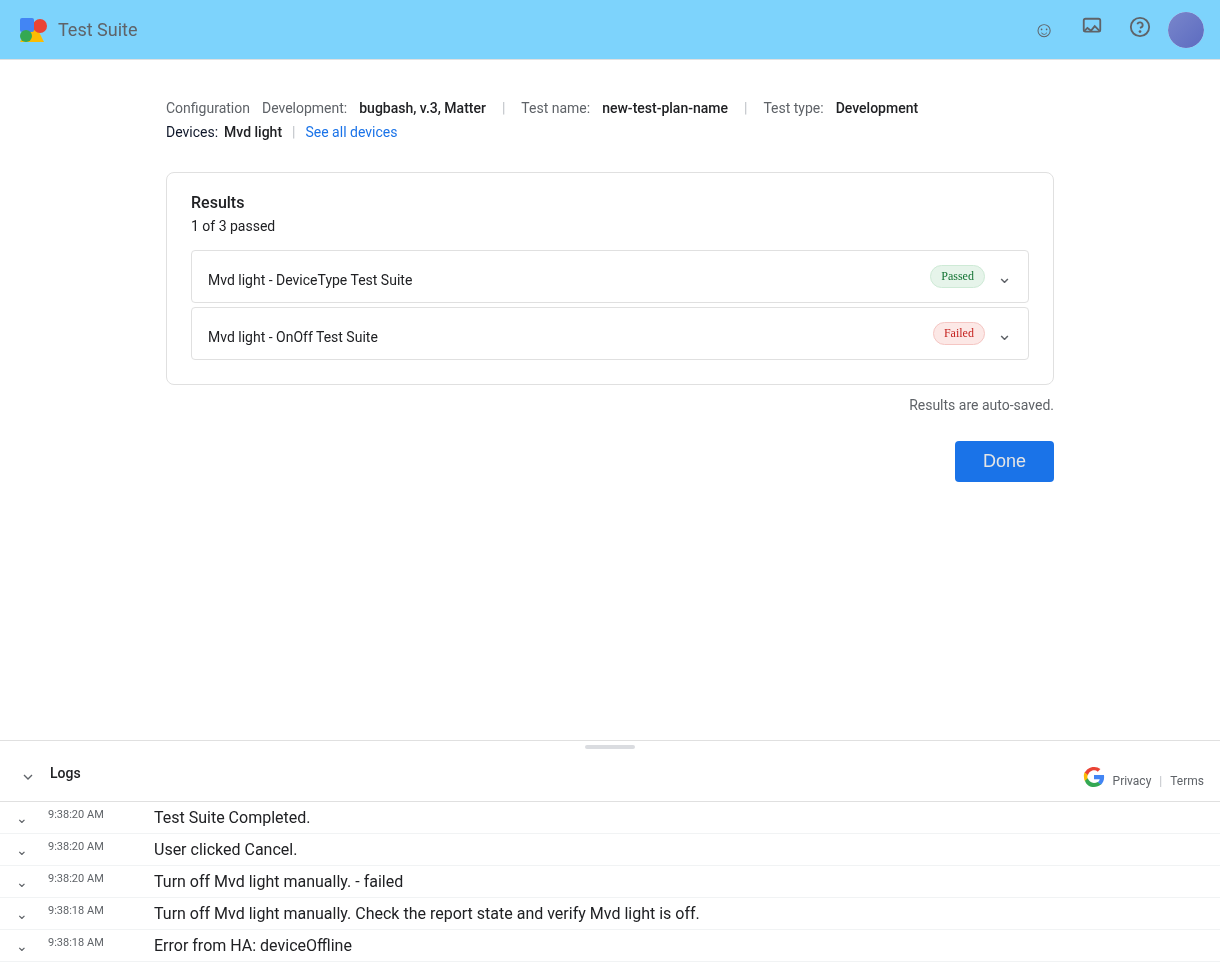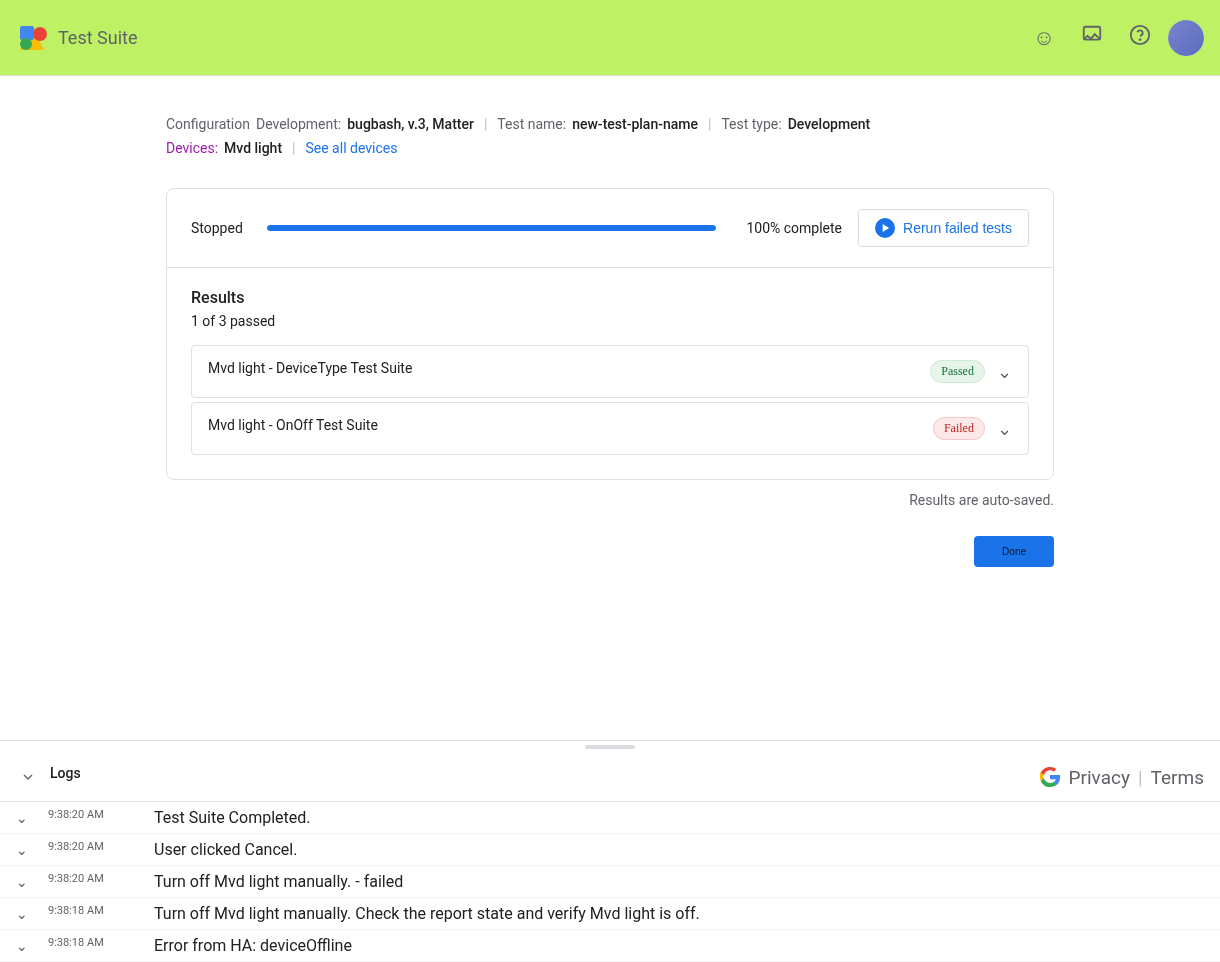--- a/index.html
+++ b/index.html
@@ -3,24 +3,24 @@
   <meta charset="utf-8">
   <style>
     * { box-sizing: border-box; margin: 0; padding: 0; }
     body { font-family: 'Roboto', Arial, sans-serif; font-size: 14px; color: #202124; background: #fff; height: 962px; overflow: hidden; }
 
     
     .header {
       display: flex;
       align-items: center;
       justify-content: space-between;
-      height: 76px;
+      height: 60px;
       padding: 4px 16px;
       border-bottom: 1px solid #e0e0e0;
-      background: #bef264;
+      background: #7dd3fc;
     }
     .header-left {
       display: flex;
       align-items: center;
       gap: 10px;
     }
     .logo-icon {
       width: 32px;
       height: 32px;
     }
@@ -72,37 +72,37 @@
     .page-title {
       font-size: 28px;
       font-weight: 400;
       color: #202124;
       margin-bottom: 20px;
     }
 
     .config-row {
       display: flex;
       align-items: center;
-      gap: 6px;
+      gap: 12px;
       margin-bottom: 8px;
       font-size: 14px;
       color: #202124;
     }
     .config-label { color: #5f6368; }
     .config-value { font-weight: 500; }
     .config-sep { color: #bdc1c6; margin: 0 4px; }
 
     .devices-row {
       display: flex;
       align-items: center;
       gap: 6px;
       font-size: 14px;
       margin-bottom: 32px;
     }
-    .devices-label { color: #a21caf; }
+    .devices-label { color: #0f172a; }
     .devices-value { font-weight: 500; }
     .see-all-link {
       color: #1a73e8;
       text-decoration: none;
       cursor: pointer;
     }
 
     
     .progress-card {
       border: 1px solid #e0e0e0;
@@ -182,21 +182,21 @@
     }
 
     
     .test-item {
       border: 1px solid #e0e0e0;
       border-radius: 4px;
       margin-bottom: 4px;
     }
     .test-item-row {
       display: flex;
-      align-items: flex-start;
+      align-items: flex-end;
       justify-content: space-between;
       padding: 14px 16px;
       cursor: pointer;
     }
     .test-item-name {
       font-size: 14px;
       color: #202124;
     }
     .test-item-right {
       display: flex;
@@ -234,25 +234,25 @@
     }
 
     
     .done-row {
       display: flex;
       justify-content: flex-end;
       padding: 16px 0 24px 0;
     }
     .done-btn {
       background: #1a73e8;
-      color: #0f172a;
+      color: #e5e5e5;
       border: none;
       border-radius: 4px;
       padding: 10px 28px;
-      font-size: 10px;
+      font-size: 18px;
       font-weight: 500;
       cursor: pointer;
     }
 
     
     .logs-bar {
       position: fixed;
       bottom: 0;
       left: 0;
       right: 0;
@@ -282,23 +282,23 @@
       color: #5f6368;
       font-size: 16px;
     }
     .logs-title {
       font-size: 14px;
       font-weight: 500;
       color: #202124;
     }
     .logs-footer-links {
       display: flex;
-      align-items: flex-start;
+      align-items: flex-end;
       gap: 8px;
-      font-size: 19px;
+      font-size: 12px;
     }
     .footer-link {
       color: #5f6368;
       text-decoration: none;
       cursor: pointer;
     }
     .footer-sep { color: #bdc1c6; }
 
     
     .log-entries {
@@ -399,35 +399,20 @@
   </div>
 
   <div class="devices-row">
     <span class="devices-label">Devices:</span>
     <span class="devices-value">Mvd light</span>
     <span class="config-sep">|</span>
     <a class="see-all-link">See all devices</a>
   </div>
 
   <div class="progress-card">
-    <div class="progress-bar-row">
-      <span class="stopped-label">Stopped</span>
-      <div class="progress-track">
-        <div class="progress-fill" style="width:100%"></div>
-      </div>
-      <span class="progress-label">100% complete</span>
-      <button class="rerun-btn">
-        <div class="rerun-icon">
-          <svg width="14" height="14" viewBox="0 0 24 24" fill="white">
-              <polygon points="8,5 19,12 8,19"></polygon>
-            </svg>
-        </div>
-        <span>Rerun failed tests</span>
-      </button>
-    </div>
 
     <div class="results-section">
       <div class="results-title">Results</div>
       <div class="results-summary">1 of 3 passed</div>
 
       <div class="test-item">
         <div class="test-item-row">
           <span class="test-item-name">Mvd light - DeviceType Test Suite</span>
           <div class="test-item-right">
             <span class="badge badge-passed">Passed</span>

